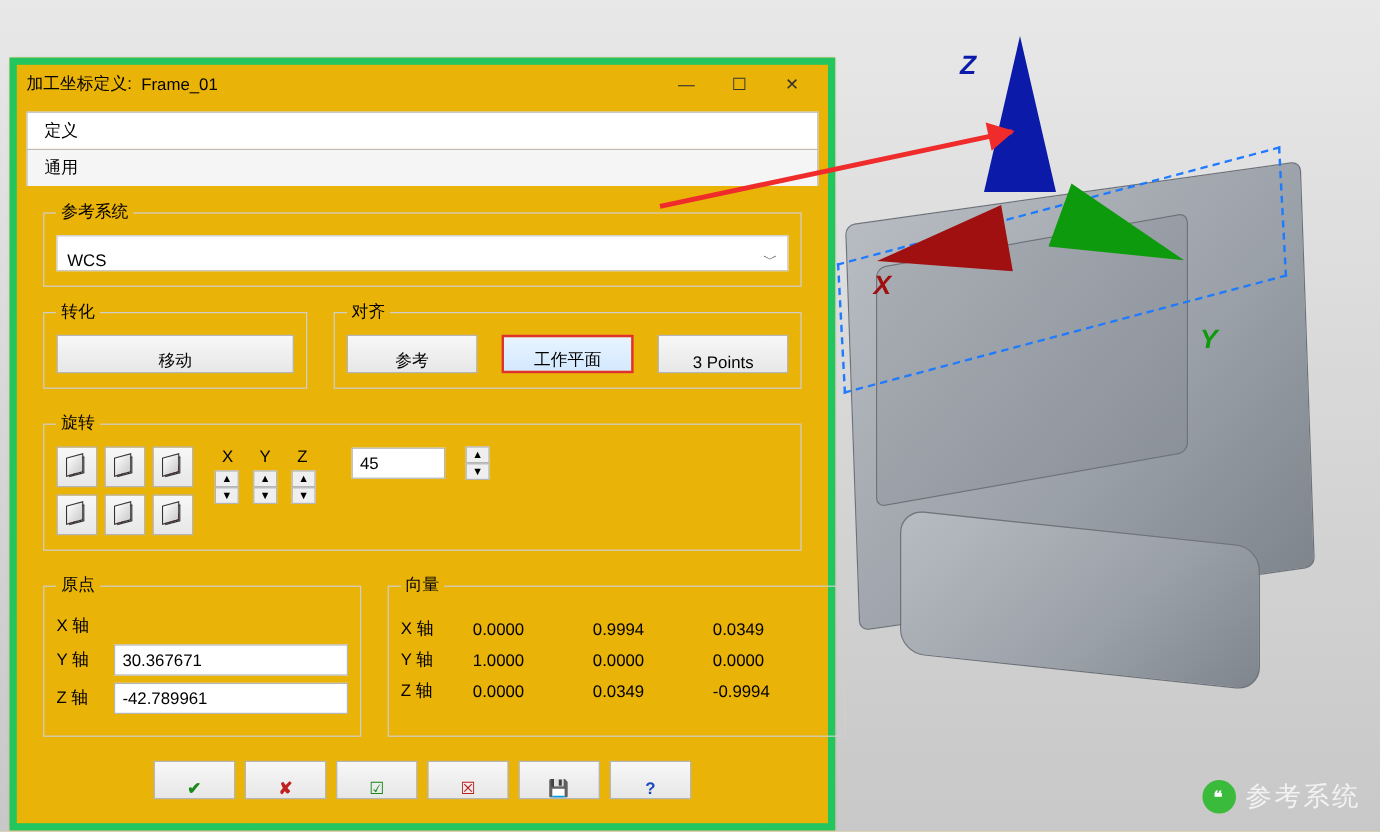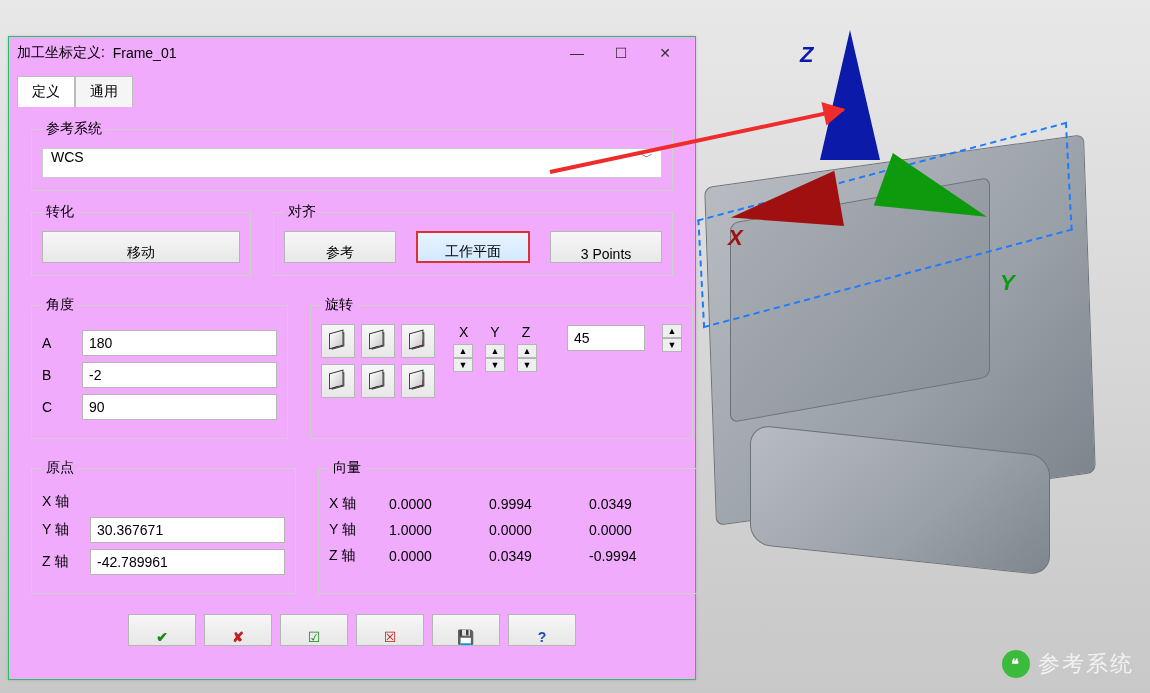--- a/index.html
+++ b/index.html
@@ -15,35 +15,35 @@
   .sel-rect{position:absolute; left:700px; top:170px; width:370px; height:110px; border:2px dashed #1e7bff; transform: skewY(-12deg) rotate(-3deg);}
   .axis-arrow{position:absolute;}
   .arrow-z{left:820px; top:30px; width:0;height:0;border-left:30px solid transparent;border-right:30px solid transparent;border-bottom:130px solid #0b1aa8;}
   .arrow-y{left:880px; top:170px; width:0;height:0;border-top:28px solid transparent;border-bottom:28px solid transparent;border-left:110px solid #0d9a0d; transform: rotate(20deg);}
   .arrow-x{left:730px; top:180px; width:0;height:0;border-top:28px solid transparent;border-bottom:28px solid transparent;border-right:110px solid #a01010; transform: rotate(-10deg);}
   .axis-lbl-z{position:absolute;left:800px;top:42px;color:#0b1aa8;font-style:italic;font-weight:bold;font-size:22px;}
   .axis-lbl-y{position:absolute;left:1000px;top:270px;color:#0d9a0d;font-style:italic;font-weight:bold;font-size:22px;}
   .axis-lbl-x{position:absolute;left:728px;top:225px;color:#a01010;font-style:italic;font-weight:bold;font-size:22px;}
 
   
-  .dialog { position: absolute; left: 8px; top: 36px; width: 688px; height: 644px; background: #f0abfc; border:1px solid #22c55e; box-shadow: 0 0 3px rgba(0,0,0,.15); }
+  .dialog { position: absolute; left: 8px; top: 48px; width: 688px; height: 644px; background: #eab308; border:6px solid #22c55e; box-shadow: 0 0 3px rgba(0,0,0,.15); }
   .titlebar{display:flex; align-items:center; height:32px; padding:0 8px; font-size:14px;}
   .titlebar .tspace{flex:1;}
   .tbtn{width:44px;height:28px;display:flex;align-items:center;justify-content:center;font-size:14px;color:#333;}
 
-  .tabstrip{display:flex; padding:6px 8px 0 8px; gap:0;}
+  .tabstrip{display:flex; padding:6px 8px 0 8px; gap:0;flex-direction:column;}
   .tab{padding:6px 14px; border:1px solid #bcbcbc; border-bottom:none; background:#f5f5f5; font-size:14px; position:relative; top:1px;}
   .tab.active{background:#fff; z-index:2;}
   .tabpanel{margin:0 10px 10px 10px; padding:8px; }
 
   fieldset.group{border:1px solid #cfcfcf; margin:6px 4px; padding:10px 10px 12px 10px;}
   fieldset.group > legend{font-size:14px; padding:0 4px;}
 
   .wcs-row{display:flex;}
-  .combo{flex:1; height:30px; border:1px solid #c9c9c9; background:#fff; display:flex; align-items:flex-start; padding:0 8px; justify-content:space-between; font-size:14px;}
+  .combo{flex:1; height:30px; border:1px solid #c9c9c9; background:#fff; display:flex; align-items:flex-end; padding:0 8px; justify-content:space-between; font-size:14px;}
   .combo .chev{font-size:12px;color:#555;}
 
   .row2{display:flex; gap:14px;}
   .col-trans{width:220px;}
   .col-align{flex:1;}
 
   .btn{height:32px; border:1px solid #b5b5b5; background:linear-gradient(#f7f7f7,#e7e7e7); font-size:14px; display:flex; align-items:flex-end; justify-content:center; cursor:pointer;}
   .btn.full{width:100%;}
   .align-grid{display:flex; gap:20px;}
   .align-grid .btn{flex:1;}
@@ -152,35 +152,20 @@
               <span>工作平面</span>
             </div>
           <div class="btn">
               <span>3 Points</span>
             </div>
         </div>
       </fieldset>
     </div>
 
     <div class="row3">
-      <fieldset class="group col-angle">
-        <legend>角度</legend>
-        <div class="lbl-inp">
-            <span class="lbl">A</span>
-            <input value="180" style="">
-          </div>
-        <div class="lbl-inp">
-            <span class="lbl">B</span>
-            <input value="-2" style="">
-          </div>
-        <div class="lbl-inp">
-            <span class="lbl">C</span>
-            <input value="90" style="">
-          </div>
-      </fieldset>
 
       <fieldset class="group col-rot">
         <legend>旋转</legend>
         <div class="rot-inner">
           <div class="cube-grid">
             <div class="cube-btn">
                 <div class="cube red"></div>
               </div>
             <div class="cube-btn">
                 <div class="cube red"></div>

